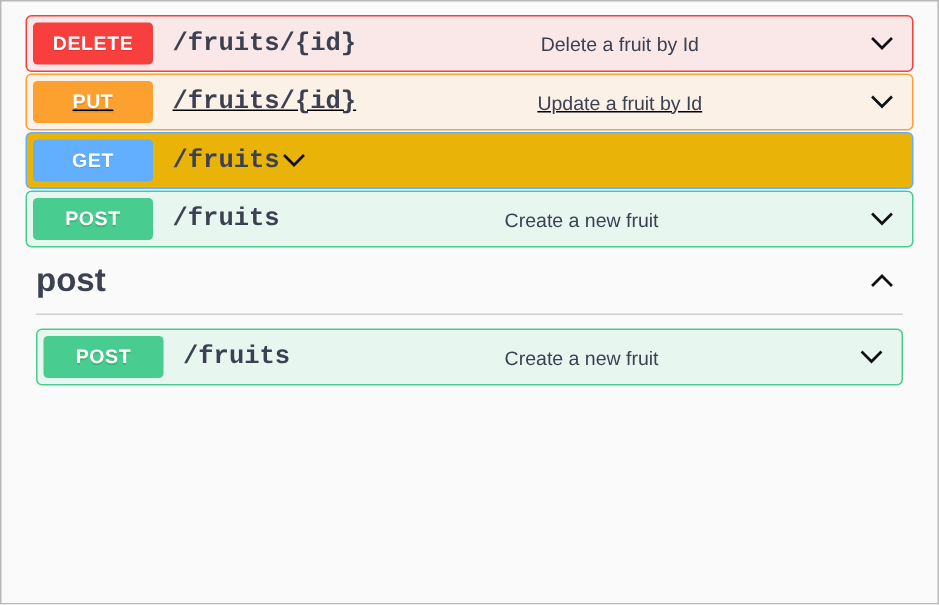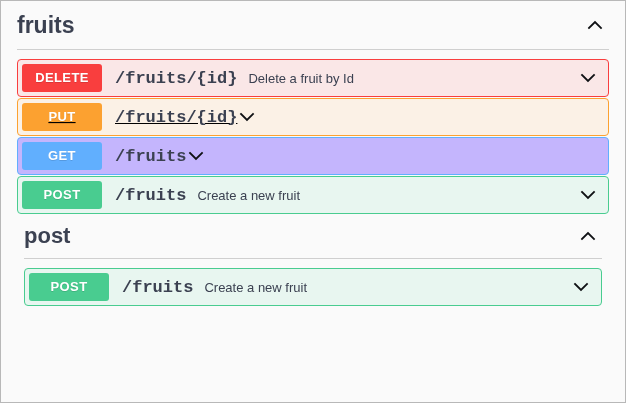--- a/index.html
+++ b/index.html
@@ -105,68 +105,62 @@
 
   .op-desc {
     font-family: "Liberation Sans", sans-serif;
     font-size: 13px;
     font-weight: 400;
     color: #3b4151;
     padding-left: 11px;
     flex: 1 1 auto;
     white-space: nowrap;
     overflow: hidden;
+    text-align: center;
   }
 
   .op-chev {
     width: 20px;
     height: 20px;
     flex: 0 0 auto;
     margin-right: 5px;
   }
   .op-chev svg { display: block; }
 
   
   .m-delete { background: #fae7e7; border-color: #f93e3e; }
   .m-delete .op-badge { background: #f93e3e; }
   .m-put    { background: #fbf1e6; border-color: #fca130; text-decoration: underline; }
   .m-put .op-badge { background: #fca130; }
-  .m-get    { background: #c4b5fd; border-color: #61affe; }
+  .m-get    { background: #eab308; border-color: #61affe; }
   .m-get .op-badge { background: #61affe; }
   .m-post   { background: #e8f6f0; border-color: #49cc90; }
   .m-post .op-badge { background: #49cc90; }
 </style>
 </head>
 <body>
 
 <div class="page-frame">
   <div id="sections-root">
       <div class="tag-section level-1">
-        <div class="tag-header">
-          <span class="tag-title">fruits</span>
-          <span class="chev">
-            <svg width="20" height="20" viewBox="0 0 20 20" aria-hidden="true">
-              <path d="M4 13 L10 7 L16 13" fill="none" stroke="#0f1114" stroke-width="1.8" stroke-linecap="square"></path>
-            </svg>
-          </span>
-        </div>
         <div class="op-list">
           <div class="op-row m-delete">
             <span class="op-badge">DELETE</span>
             <span class="op-path">/fruits/{id}</span>
             <span class="op-desc">Delete a fruit by Id</span>
             <span class="op-chev">
               <svg width="20" height="20" viewBox="0 0 20 20" aria-hidden="true">
                 <path d="M4 7 L10 13 L16 7" fill="none" stroke="#0f1114" stroke-width="1.8" stroke-linecap="square"></path>
               </svg>
             </span>
           </div>
           <div class="op-row m-put">
             <span class="op-badge">PUT</span>
             <span class="op-path">/fruits/{id}</span>
+            <span class="op-desc">Update a fruit by Id</span>
             <span class="op-chev">
               <svg width="20" height="20" viewBox="0 0 20 20" aria-hidden="true">
                 <path d="M4 7 L10 13 L16 7" fill="none" stroke="#0f1114" stroke-width="1.8" stroke-linecap="square"></path>
               </svg>
             </span>
           </div>
           <div class="op-row m-get">
             <span class="op-badge">GET</span>
             <span class="op-path">/fruits</span>
             <span class="op-chev">

